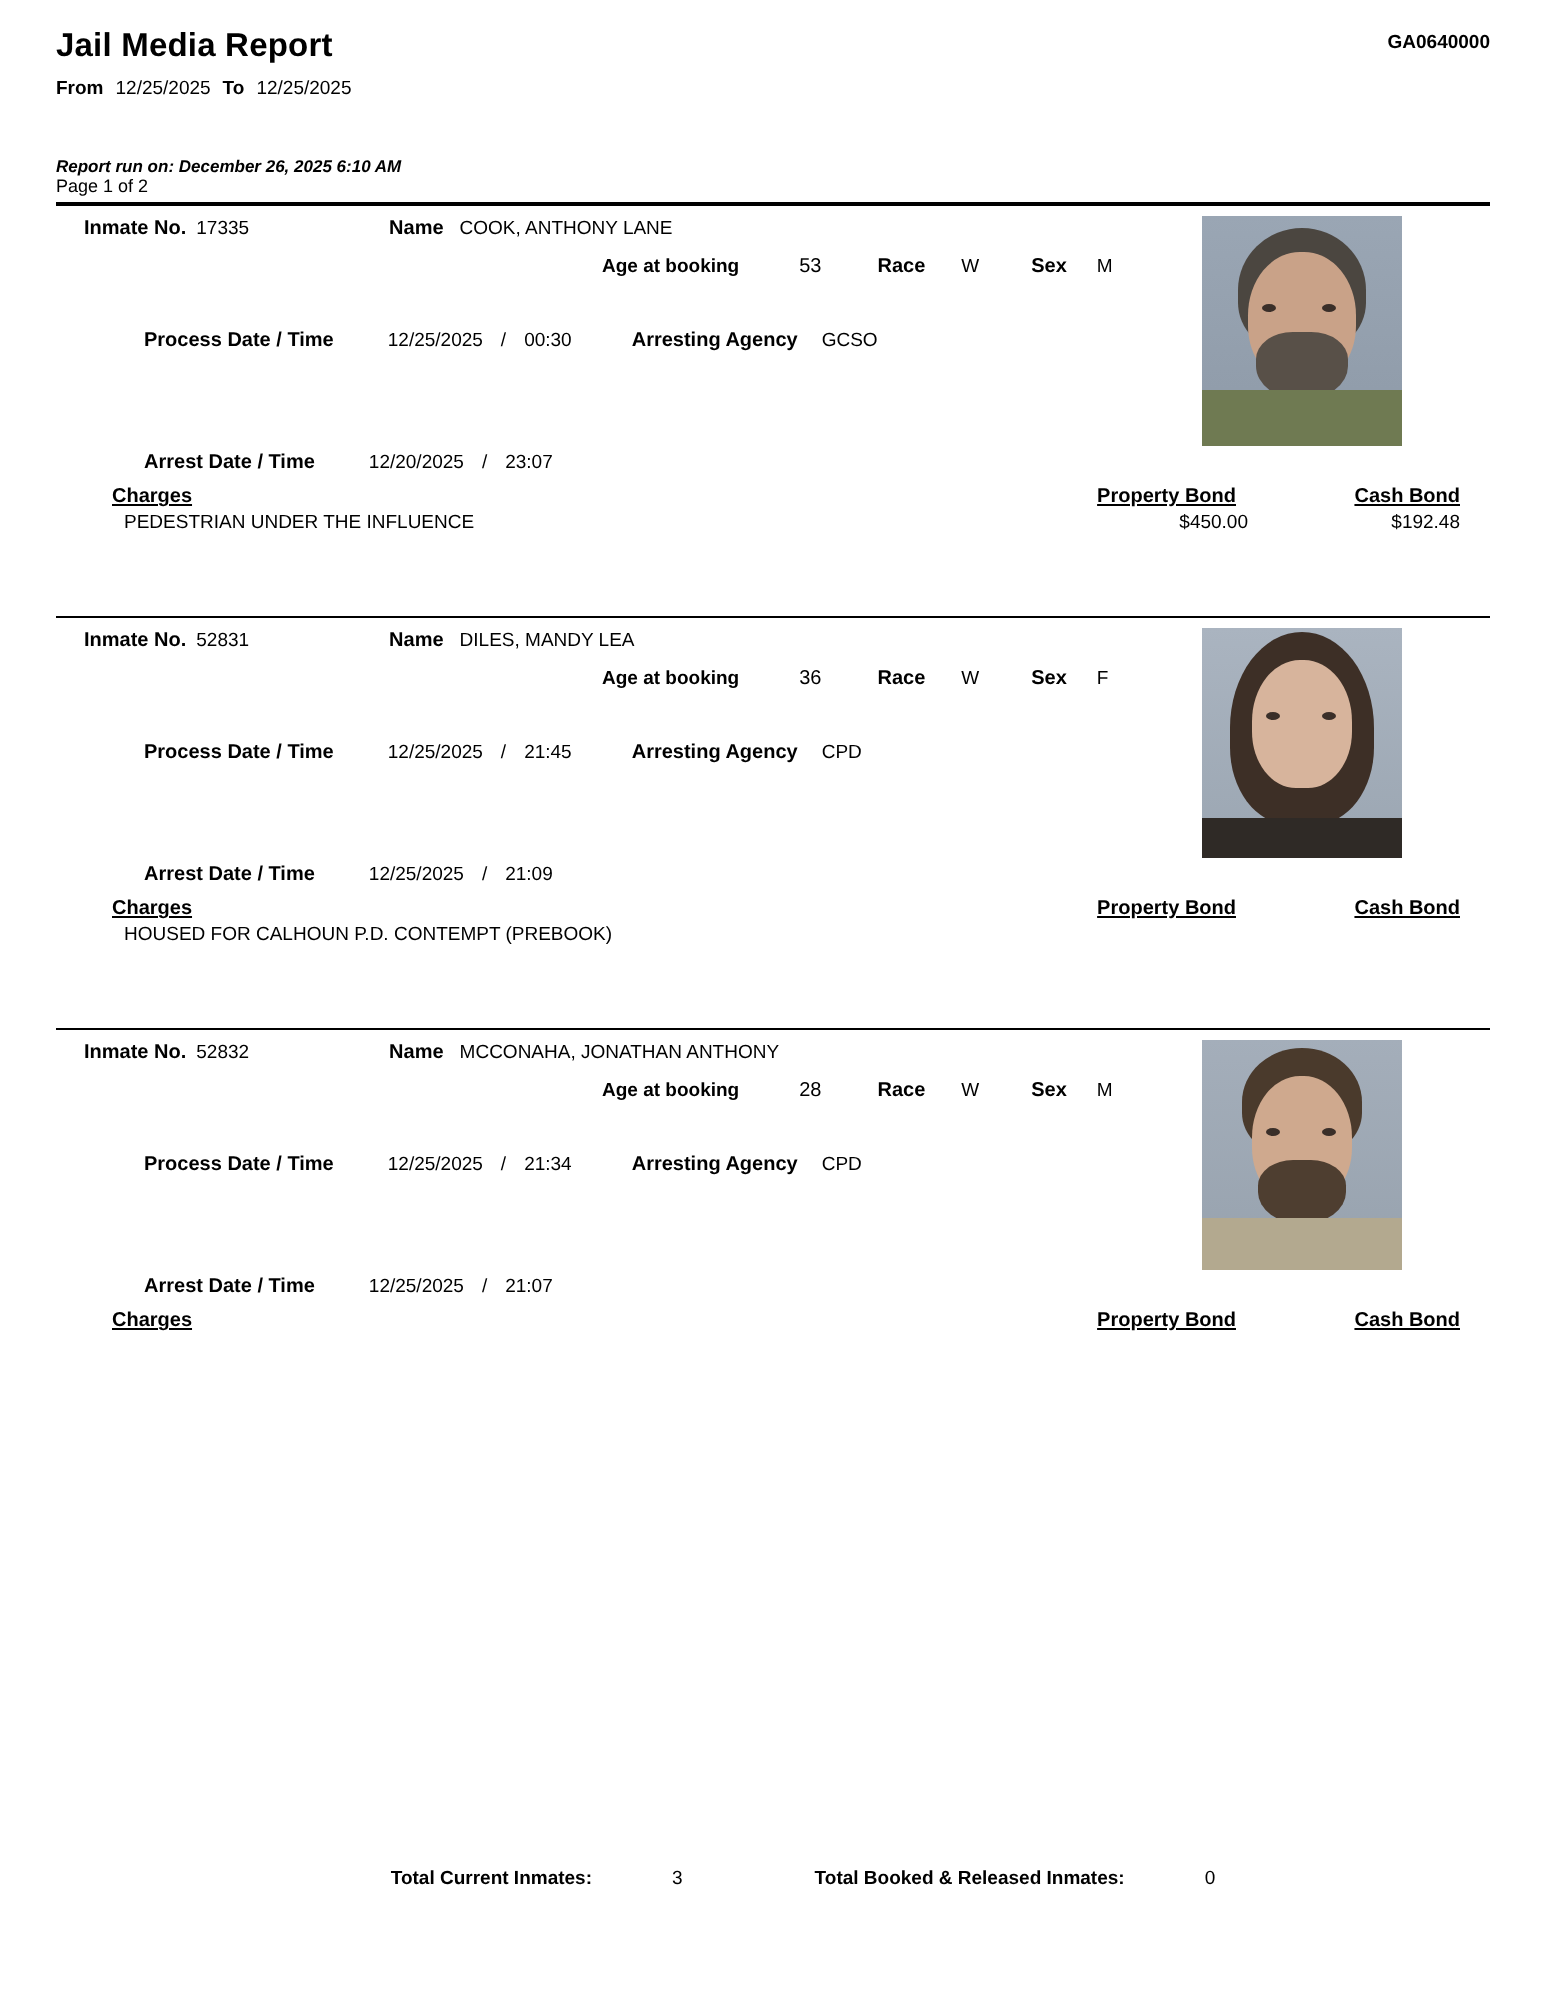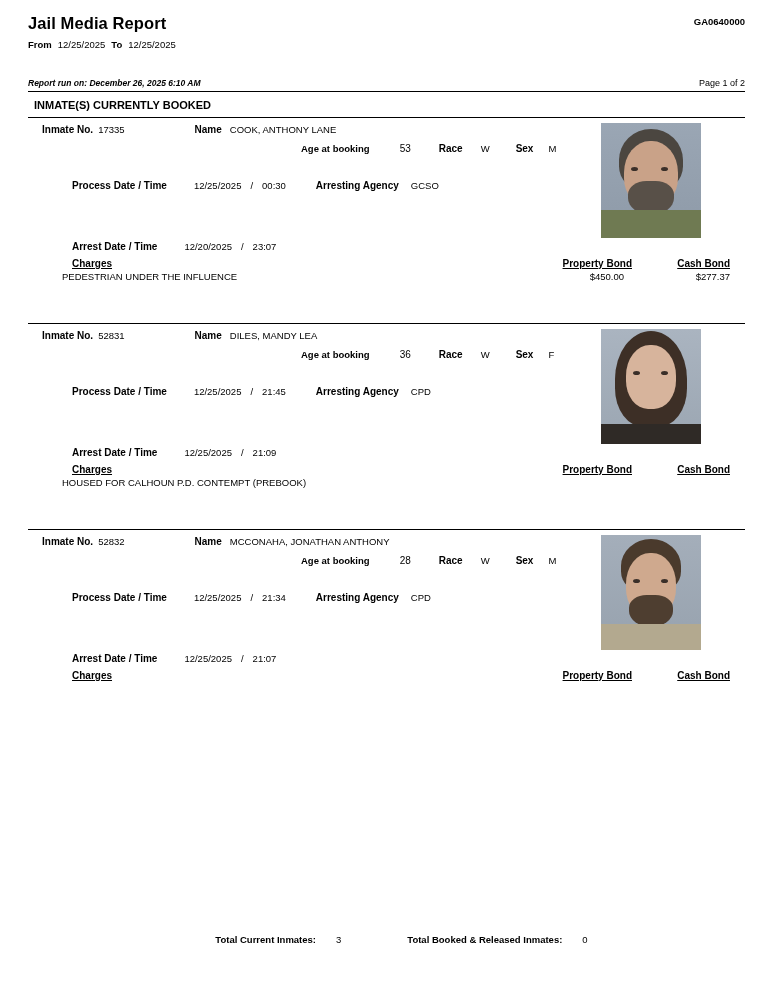--- a/index.html
+++ b/index.html
@@ -55,20 +55,21 @@
     font-weight: bold;
   }
 
   .runline {
     display: flex;
     justify-content: space-between;
     align-items: baseline;
     margin-top: 28px;
     padding-bottom: 3px;
     border-bottom: 1px solid #000;
+    flex-direction: column;
   }
   .run-on {
     font-size: 8.5px;
     font-style: italic;
     font-weight: bold;
   }
   .page-num { font-size: 9px; }
 
   .section-title {
     font-size: 11px;
@@ -144,25 +145,25 @@
     display: flex;
     justify-content: space-between;
     align-items: baseline;
     padding-left: 14px;
     margin-top: 6px;
   }
   .charges-lab {
     font-size: 10px;
     font-weight: bold;
     text-decoration: underline;
-    margin-left: 30px;
+    margin-left: 14px;
   }
   .bonds {
     display: flex;
-    gap: 14px;
+    gap: 28px;
     padding-right: 15px;
   }
   .bond-lab {
     font-size: 10px;
     font-weight: bold;
     text-decoration: underline;
     width: 84px;
     text-align: right;
   }
   .row6 {
@@ -191,21 +192,21 @@
     right: 0;
     bottom: 55px;
     display: flex;
     justify-content: center;
     gap: 66px;
     padding-left: 30px;
   }
   .total-item {
     display: flex;
     align-items: baseline;
-    gap: 20px;
+    gap: 40px;
   }
   .total-lab { font-size: 9.5px; font-weight: bold; }
   .total-val { font-size: 9.5px; }
 
   
   .mug { width: 100%; height: 100%; position: relative; overflow: hidden; }
   .mug .bg { position: absolute; inset: 0; }
   .mug .head {
     position: absolute;
     left: 50%;
@@ -255,21 +256,20 @@
     <div class="head-right">
       <div class="agency-id">GA0640000</div>
     </div>
   </div>
 
   <div class="runline">
     <div class="run-on">Report run on:  December 26, 2025 6:10 AM</div>
     <div class="page-num">Page 1 of 2</div>
   </div>
 
-  <div class="section-title">INMATE(S) CURRENTLY BOOKED</div>
 
   <div class="record">
     <div class="photo">
       <div class="mug">
         <div class="bg" style="background:linear-gradient(180deg,#9aa6b4 0%,#8e9aa8 100%);"></div>
         <div class="hair" style="top:6px;width:64px;height:62px;background:#4b4640;"></div>
         <div class="head" style="top:18px;width:54px;height:66px;background:#c9a288;"></div>
         <div class="eye" style="top:44px;left:30px;"></div>
         <div class="eye" style="top:44px;left:60px;"></div>
         <div class="beard" style="top:58px;width:46px;height:34px;background:#585048;"></div>
@@ -314,21 +314,21 @@
       <span class="bonds">
         <span class="bond-lab">Property Bond</span>
         <span class="bond-lab">Cash Bond</span>
       </span>
     </div>
 
     <div class="row6">
       <span class="charge-text">PEDESTRIAN UNDER THE INFLUENCE</span>
       <span class="bond-vals">
         <span class="bond-val">$450.00</span>
-        <span class="bond-val">$277.37</span>
+        <span class="bond-val">$192.48</span>
       </span>
     </div>
   </div>
 
   <div class="record">
     <div class="photo">
       <div class="mug">
         <div class="bg" style="background:linear-gradient(180deg,#aab4c0 0%,#9ba6b2 100%);"></div>
         <div class="hair" style="top:2px;width:72px;height:96px;background:#3d2f26;"></div>
         <div class="head" style="top:16px;width:50px;height:64px;background:#d7b49c;"></div>

